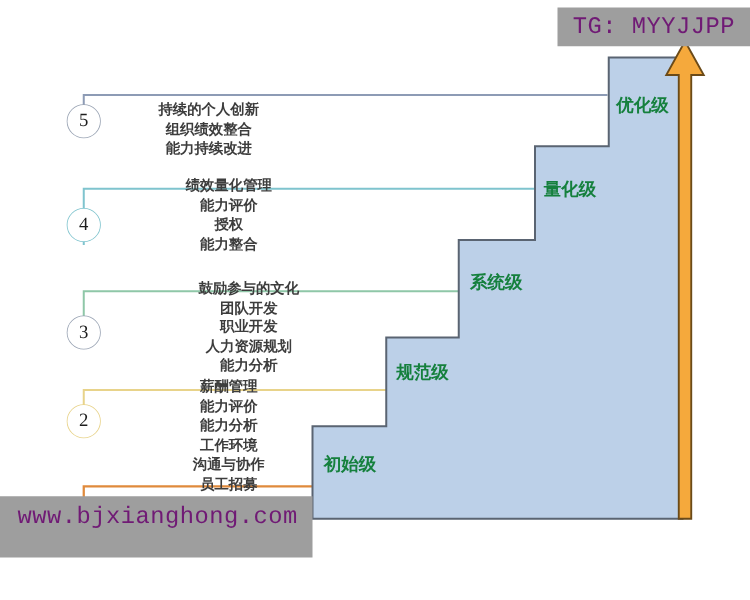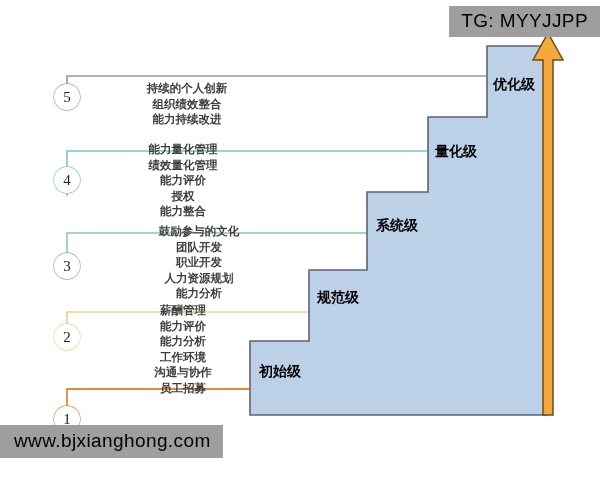--- a/index.html
+++ b/index.html
@@ -10,45 +10,45 @@
     overflow:hidden;
     position:relative;
   }
   #stage{position:absolute;left:0;top:0;width:600px;height:480px;}
   svg.layer{position:absolute;left:0;top:0;width:600px;height:480px;}
 
   
   .wm{
     position:absolute;
     background:#9e9e9e;
-    color:#000000;
-    font-family:Liberation Sans, sans-serif;
+    color:#701a75;
+    font-family:Liberation Mono, monospace;
     letter-spacing:.4px;
     white-space:nowrap;
   }
   #wm-top{right:0;top:6px;font-size:19px;padding:4px 12px 5px 12px;}
-  #wm-bottom{left:0;bottom:22px;font-size:19px;padding:5px 12px 6px 14px;}
+  #wm-bottom{left:0;bottom:34px;font-size:19px;padding:5px 12px 22px 14px;}
 
   
   .lvl-text{
     position:absolute;
     text-align:center;
     color:#3d3d3d;
     font-size:11.5px;
     line-height:15.5px;
     white-space:nowrap;
     font-family:"Liberation Serif","DejaVu Serif",serif;
     font-weight:600;
   }
   .lvl-text div{display:block;}
 
   
   .tier-label{
     position:absolute;
-    color:#000000;
+    color:#15803d;
     font-size:14px;
     font-weight:700;
     white-space:nowrap;
     font-family:"DejaVu Sans","Liberation Sans",sans-serif;
   }
 
   
   .num{
     position:absolute;
     width:26px;height:26px;
@@ -118,28 +118,27 @@
   <div class="num" style="left:54px;top:253px;">
     <span>3</span>
   </div>
   <div class="num" style="left:54px;top:324px;">
     <span>2</span>
   </div>
   <div class="num" style="left:54px;top:406px;">
     <span>1</span>
   </div>
 
-  <div class="lvl-text" style="left:92px;top:81px;width:190px;">
+  <div class="lvl-text" style="left:72px;top:81px;width:190px;">
     <div>持续的个人创新</div>
     <div>组织绩效整合</div>
     <div>能力持续改进</div>
   </div>
 
   <div class="lvl-text" style="left:88px;top:142px;width:190px;">
-    <div>能力量化管理</div>
     <div>绩效量化管理</div>
     <div>能力评价</div>
     <div>授权</div>
     <div>能力整合</div>
   </div>
 
   <div class="lvl-text" style="left:104px;top:224px;width:190px;">
     <div>鼓励参与的文化</div>
     <div>团队开发</div>
     <div>职业开发</div>

